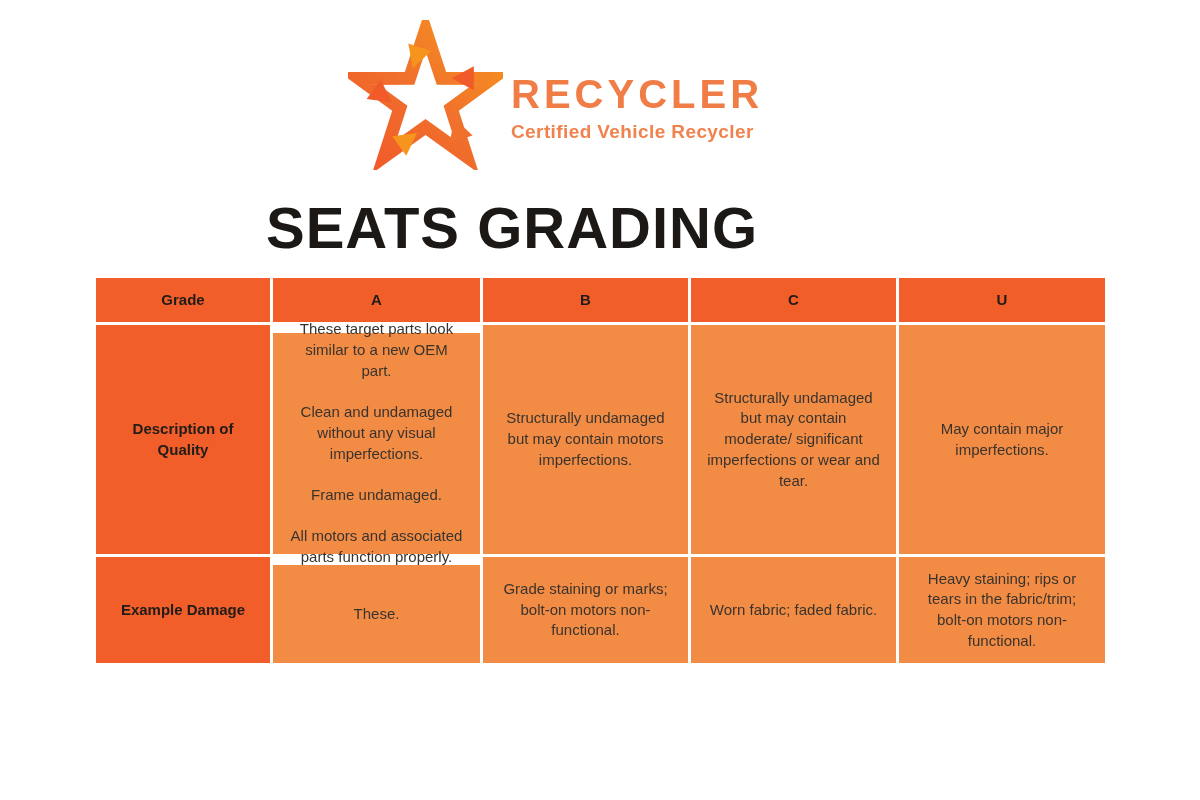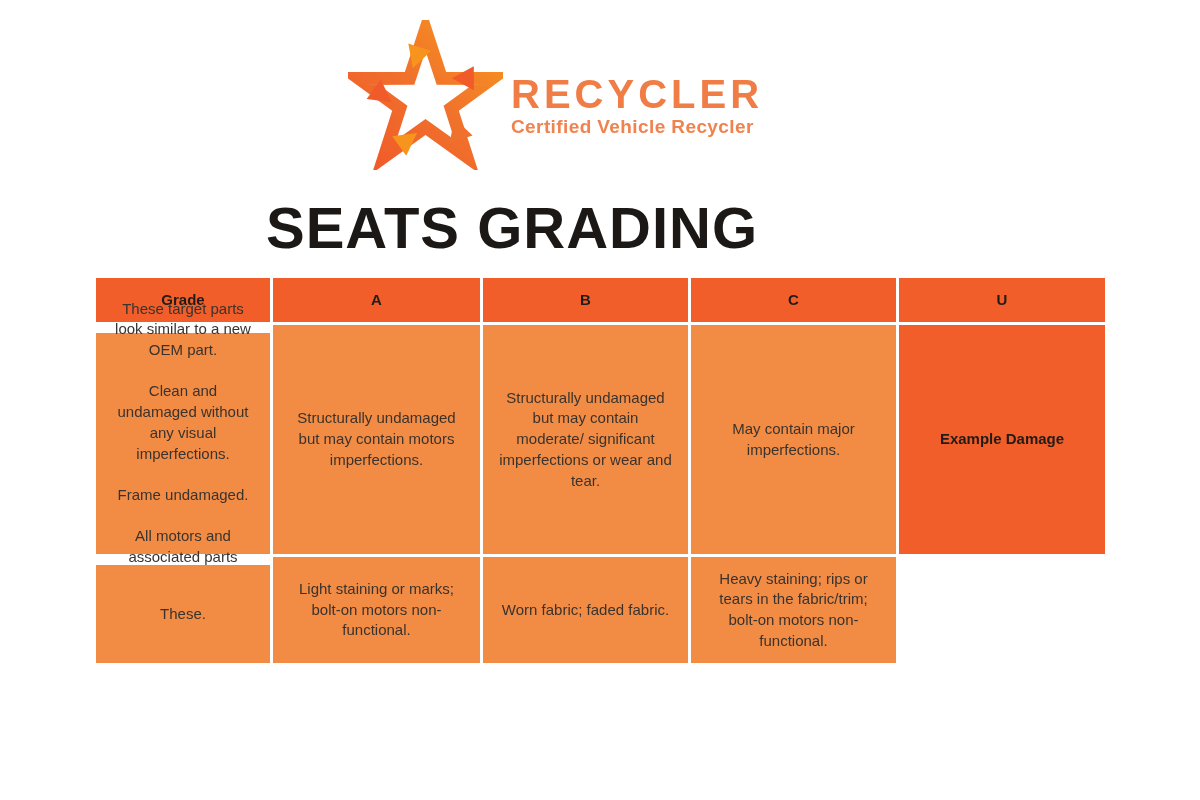--- a/index.html
+++ b/index.html
@@ -13,21 +13,21 @@
   
   .logo { position: absolute; left: 348px; top: 20px; display: flex; align-items: flex-start; }
   .logo-star { width: 155px; height: 150px; flex: 0 0 auto; }
   .logo-text { margin-left: 8px; margin-top: 52px; display: flex; flex-direction: column; }
   .brand {
     color: #F07D46; font-size: 40px; font-weight: bold;
     letter-spacing: 4px; line-height: 44px; white-space: nowrap;
   }
   .tagline {
     color: #F0824E; font-size: 19px; font-weight: bold;
-    letter-spacing: 0.4px; white-space: nowrap;
+    letter-spacing: 0.4px; margin-top: 5px; white-space: nowrap;
   }
 
   
   .title {
     position: absolute; left: 0; top: 194px; width: 1024px;
     text-align: center; color: #1B1816; font-size: 58px; font-weight: bold;
     letter-spacing: 1px;
   }
 
   
@@ -82,31 +82,32 @@
   <h1 class="title">SEATS GRADING</h1>
 
   <div class="grading-table">
 
     <div class="cell dark bold">Grade</div>
     <div class="cell dark bold">A</div>
     <div class="cell dark bold">B</div>
     <div class="cell dark bold">C</div>
     <div class="cell dark bold">U</div>
 
+    <div class="cell dark bold">Description of Quality</div>
     <div class="cell light col-a">These target parts look similar to a new OEM part.
 
 Clean and undamaged without any visual imperfections.
 
 Frame undamaged.
 
 All motors and associated parts function properly.</div>
     <div class="cell light">Structurally undamaged but may contain motors imperfections.</div>
     <div class="cell light">Structurally undamaged but may contain moderate/ significant imperfections or wear and tear.</div>
     <div class="cell light">May contain major imperfections.</div>
 
     <div class="cell dark bold">Example Damage</div>
     <div class="cell light col-a">These.</div>
-    <div class="cell light">Light staining or marks; bolt-on motors non-functional.</div>
+    <div class="cell light">Grade staining or marks; bolt-on motors non-functional.</div>
     <div class="cell light">Worn fabric; faded fabric.</div>
     <div class="cell light">Heavy staining; rips or tears in the fabric/trim; bolt-on motors non-functional.</div>
   </div>
 
 </div>
 
 </body></html>

